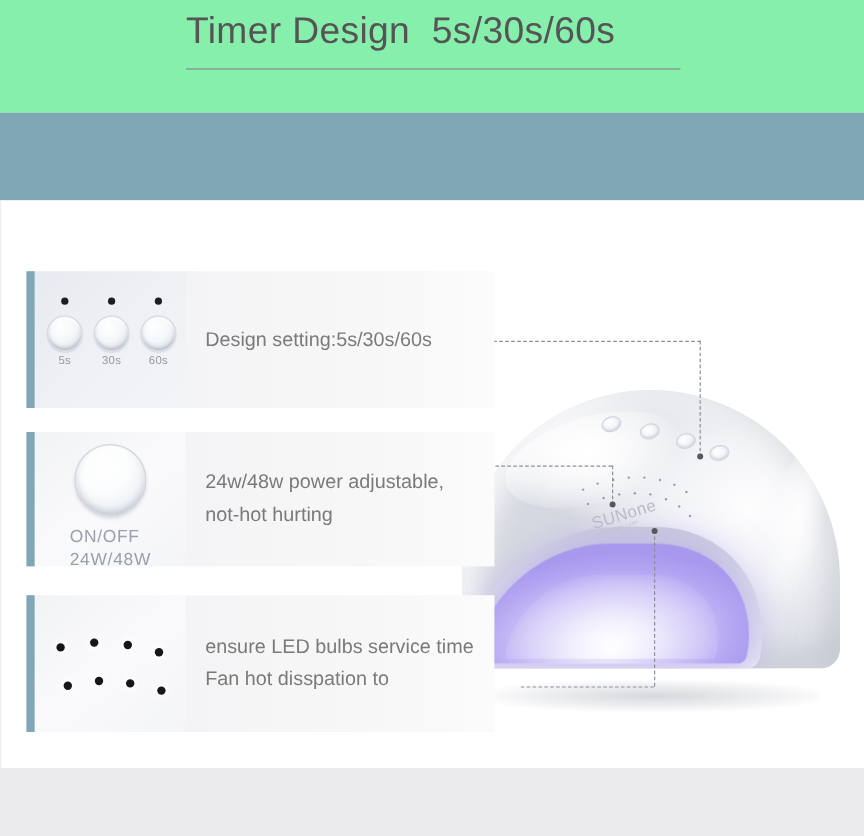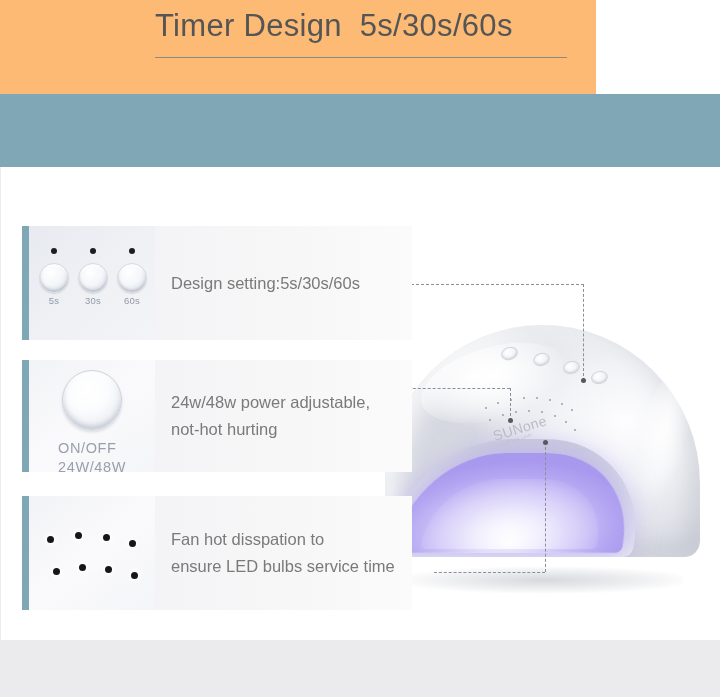--- a/index.html
+++ b/index.html
@@ -18,22 +18,22 @@
     width: 720px;
     height: 697px;
     background: #ffffff;
     overflow: hidden;
   }
 
   
   .header {
     position: absolute;
     left: 0; top: 0;
-    width: 596px; height: 94px;
-    background: #fdba74;
+    width: 720px; height: 94px;
+    background: #86efac;
   }
   .header-title {
     position: absolute;
     left: 155px; top: 8px;
     font-size: 31px;
     color: #555555;
     letter-spacing: 0.3px;
     white-space: nowrap;
     font-weight: 400;
   }
@@ -431,18 +431,18 @@
         <div class="vent-dot" style="left:32px; top:6px;"></div>
         <div class="vent-dot" style="left:60px; top:8px;"></div>
         <div class="vent-dot" style="left:86px; top:14px;"></div>
         <div class="vent-dot" style="left:10px; top:42px;"></div>
         <div class="vent-dot" style="left:36px; top:38px;"></div>
         <div class="vent-dot" style="left:62px; top:40px;"></div>
         <div class="vent-dot" style="left:88px; top:46px;"></div>
       </div>
     </div>
     <div class="text-col">
+      <div class="feature-line">ensure LED bulbs service time</div>
       <div class="feature-line">Fan hot disspation to</div>
-      <div class="feature-line">ensure LED bulbs service time</div>
     </div>
   </div>
 
 </div>
 
 </body></html>

